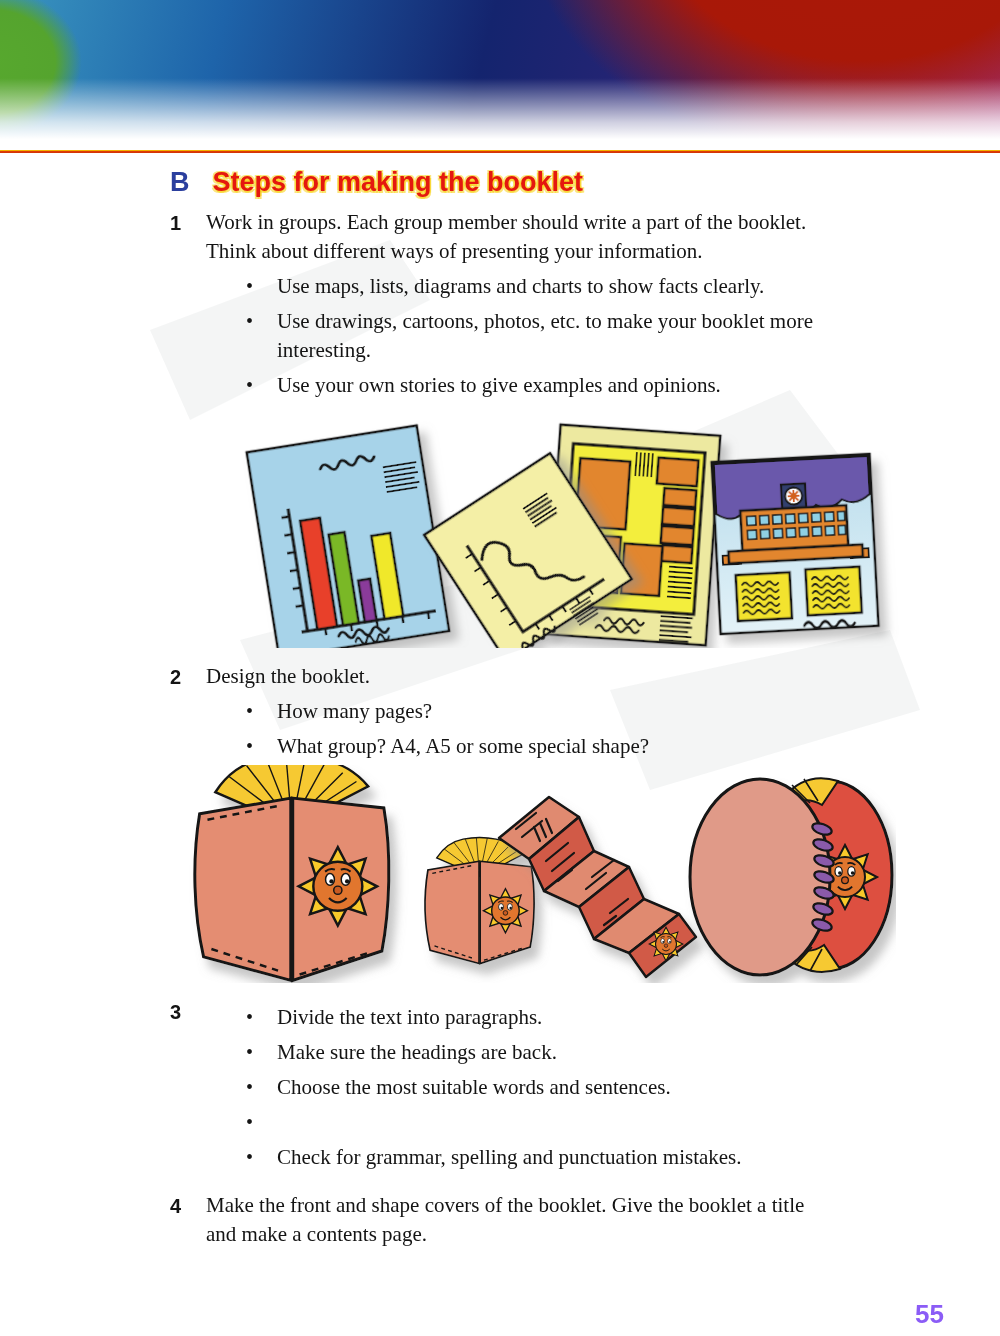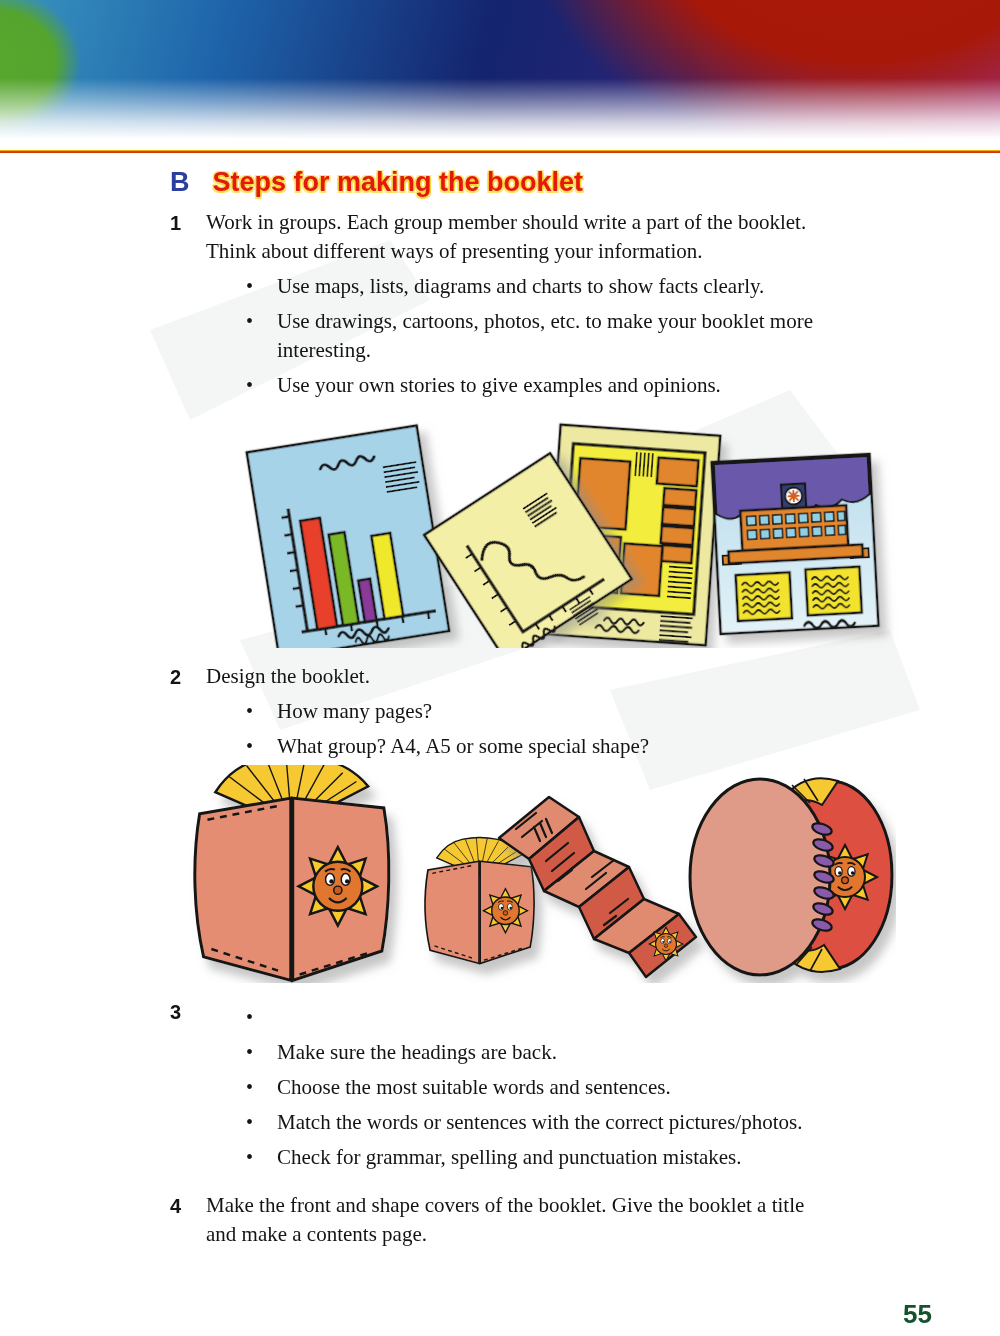--- a/index.html
+++ b/index.html
@@ -43,22 +43,22 @@
   .step-text { font-size:21px; line-height:29px; white-space:pre-line; }
   .bullet { display:flex; margin:6px 0 0 40px; }
   .bullet .dot { flex:none; width:31px; font-size:20px; line-height:29px; }
   .bullet .bullet-text { font-size:21px; line-height:29px; white-space:pre-line; }
   .mt-step1 { margin-top:9px; }
   .mt-step2 { margin-top:10px; }
   .mt-step3 { margin-top:10px; }
   .mt-step4 { margin-top:19px; }
   .illus-cards { margin:2px 0 0 58px; }
   .illus-booklets { margin:4px 0 0 6px; }
-  .page-number { position:absolute; right:68px; bottom:6px; z-index:1;
-    font-family:"Liberation Sans", sans-serif; font-weight:bold; font-size:26px; color:#14532d; }
+  .page-number { position:absolute; right:56px; bottom:6px; z-index:1;
+    font-family:"Liberation Sans", sans-serif; font-weight:bold; font-size:26px; color:#8b5cf6; }
 </style>
 </head>
 <body>
 
 <svg class="watermark" width="850" height="800" viewBox="0 0 850 800">
   <polygon points="60,120 300,30 340,90 100,210"></polygon>
   <polygon points="420,300 700,180 760,260 480,420"></polygon>
   <polygon points="150,430 420,360 460,430 190,520"></polygon>
   <polygon points="520,480 800,420 830,500 560,580"></polygon>
 </svg>
@@ -294,32 +294,32 @@
       </g>
     </g>
   </svg>
   </div>
 
   <section class="step mt-step3">
     <span class="step-num">3</span>
     <div class="step-body">
       <div class="bullet">
         <span class="dot">•</span>
+        <span class="bullet-text">Divide the text into paragraphs.</span>
       </div>
       <div class="bullet">
         <span class="dot">•</span>
         <span class="bullet-text">Make sure the headings are back.</span>
       </div>
       <div class="bullet">
         <span class="dot">•</span>
         <span class="bullet-text">Choose the most suitable words and sentences.</span>
       </div>
       <div class="bullet">
         <span class="dot">•</span>
-        <span class="bullet-text">Match the words or sentences with the correct pictures/photos.</span>
       </div>
       <div class="bullet">
         <span class="dot">•</span>
         <span class="bullet-text">Check for grammar, spelling and punctuation mistakes.</span>
       </div>
     </div>
   </section>
 
   <section class="step mt-step4">
     <span class="step-num">4</span>

